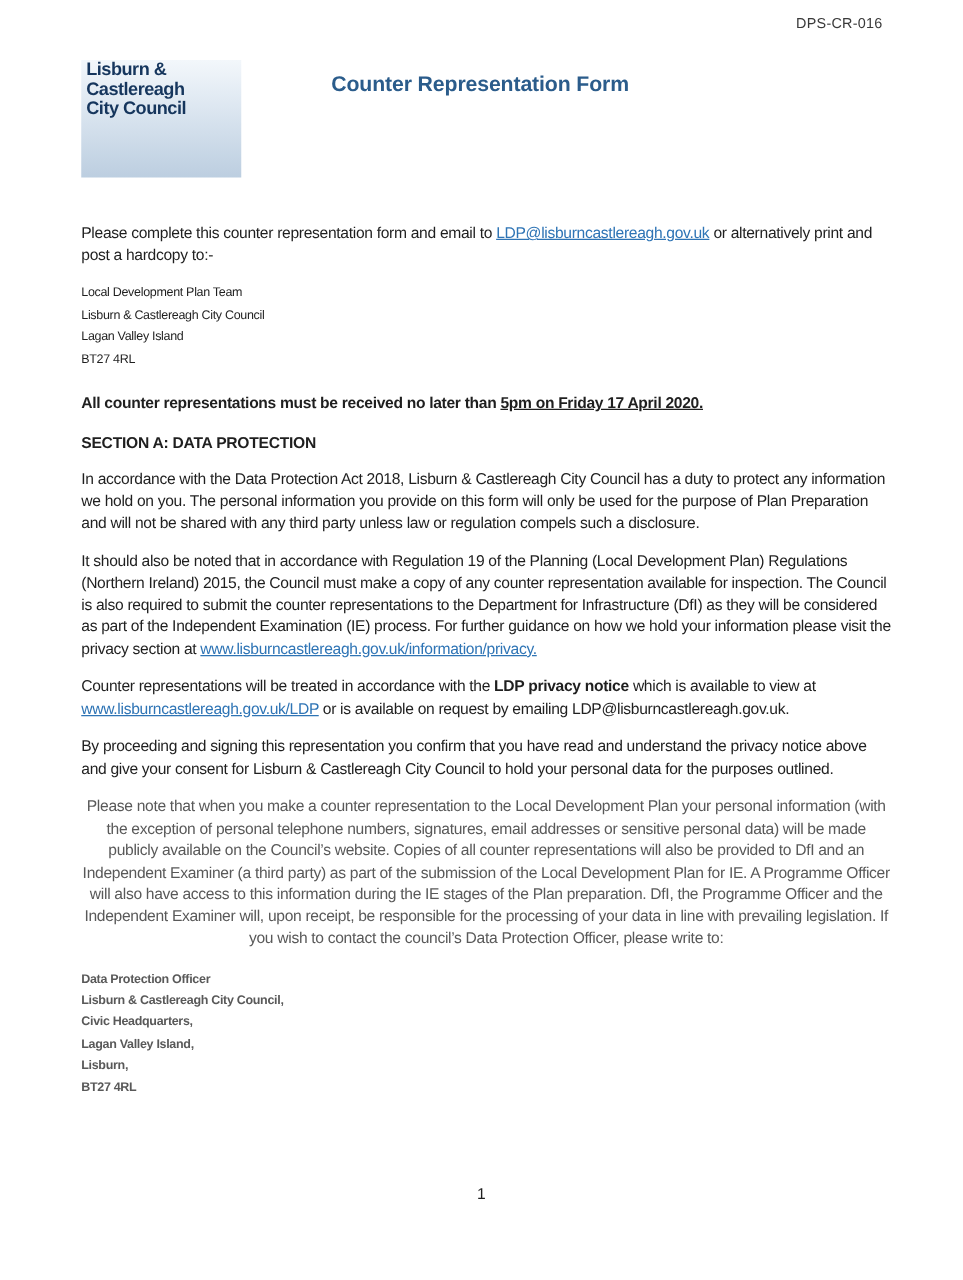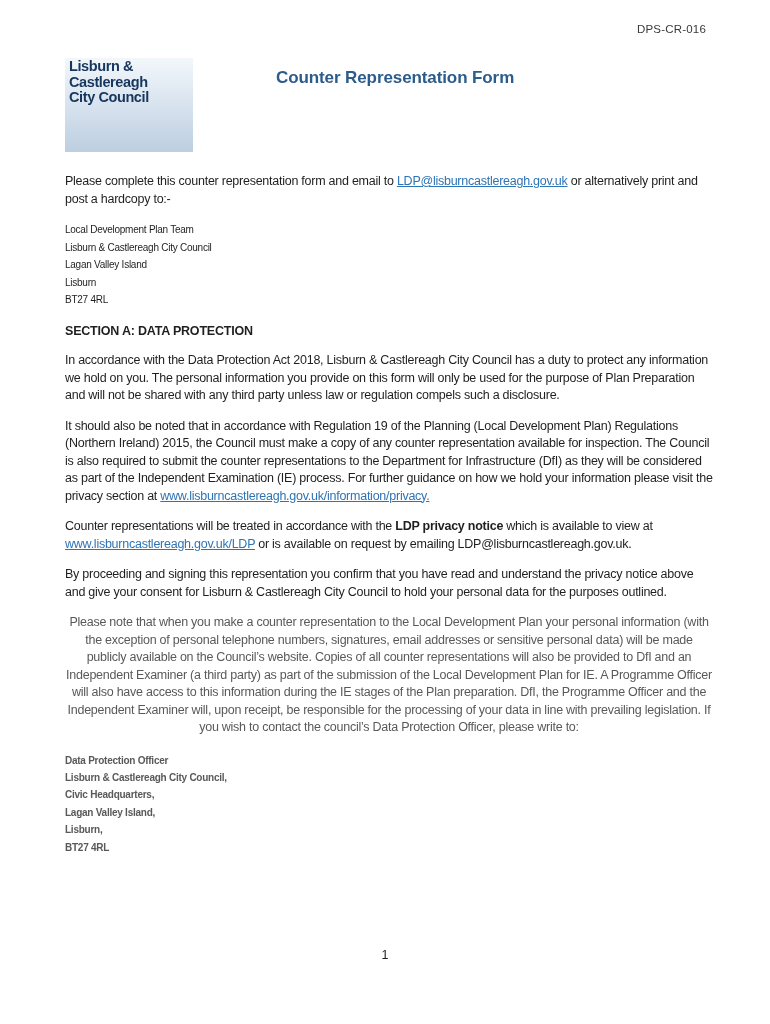--- a/index.html
+++ b/index.html
@@ -4,21 +4,21 @@
 <style>
   html,body{margin:0;padding:0;background:#ffffff;}
   .page{
     position:relative;
     width:770px;height:1024px;
     background:#ffffff;
     font-family:"Liberation Sans",sans-serif;
     color:#1f1f1f;
     overflow:hidden;
     box-sizing:border-box;
-    padding:23px 64px 0 65px;
+    padding:13px 64px 0 65px;
   }
   .doc-code{
     text-align:right;
     font-size:11.5px;
     color:#3a3a3a;
     letter-spacing:0.2px;
   }
   .header-row{
     display:flex;
     align-items:flex-start;
@@ -55,29 +55,29 @@
     padding-top:11px;
   }
   .title{
     font-size:17px;
     font-weight:700;
     color:#2b5c8b;
     line-height:17px;
     margin:0 0 19px 0;
     letter-spacing:-0.1px;
   }
-  .title.second{margin-left:13px;}
+  .title.second{margin-left:2px;}
   .body-text{
     width:648px;
     font-size:12.5px;
     line-height:17.5px;
     letter-spacing:-0.25px;
     margin:0 0 13px 0;
   }
-  .intro{margin-top:21px;}
+  .intro{margin-top:36px;}
   .addr-block{margin:0 0 14px 0;}
   .addr-line{
     font-size:10px;
     line-height:17.5px;
     letter-spacing:-0.25px;
   }
   .deadline{
     font-weight:700;
     margin-top:18px;
     margin-bottom:14px;
@@ -125,24 +125,24 @@
       <div class="title second">Counter Representation Form</div>
     </div>
   </div>
 
   <p class="body-text intro"><span>Please complete this counter representation form and email to </span><a class="doc-link">LDP@lisburncastlereagh.gov.uk</a><span> or alternatively print and post a hardcopy to:-</span></p>
 
   <div class="addr-block">
     <div class="addr-line">Local Development Plan Team</div>
     <div class="addr-line">Lisburn &amp; Castlereagh City Council</div>
     <div class="addr-line">Lagan Valley Island</div>
-    <div class="addr-line">Lisburn</div>
     <div class="addr-line">BT27 4RL</div>
   </div>
 
+  <p class="body-text deadline"><span>All counter representations must be received no later than </span><span class="underlined">5pm on Friday 17 April 2020.</span></p>
 
   <div class="section-heading">SECTION A: DATA PROTECTION</div>
 
   <p class="body-text">In accordance with the Data Protection Act 2018, Lisburn &amp; Castlereagh City Council has a duty to protect any information we hold on you. The personal information you provide on this form will only be used for the purpose of Plan Preparation and will not be shared with any third party unless law or regulation compels such a disclosure.</p>
 
   <p class="body-text"><span>It should also be noted that in accordance with Regulation 19 of the Planning (Local Development Plan) Regulations (Northern Ireland) 2015, the Council must make a copy of any counter representation available for inspection. The Council is also required to submit the counter representations to the Department for Infrastructure (DfI) as they will be considered as part of the Independent Examination (IE) process. For further guidance on how we hold your information please visit the privacy section at </span><a class="doc-link">www.lisburncastlereagh.gov.uk/information/privacy.</a></p>
 
   <p class="body-text"><span>Counter representations will be treated in accordance with the </span><span class="bold">LDP privacy notice</span><span> which is available to view at </span><a class="doc-link">www.lisburncastlereagh.gov.uk/LDP</a><span> or is available on request by emailing LDP@lisburncastlereagh.gov.uk.</span></p>
 
   <p class="body-text">By proceeding and signing this representation you confirm that you have read and understand the privacy notice above and give your consent for Lisburn &amp; Castlereagh City Council to hold your personal data for the purposes outlined.</p>

